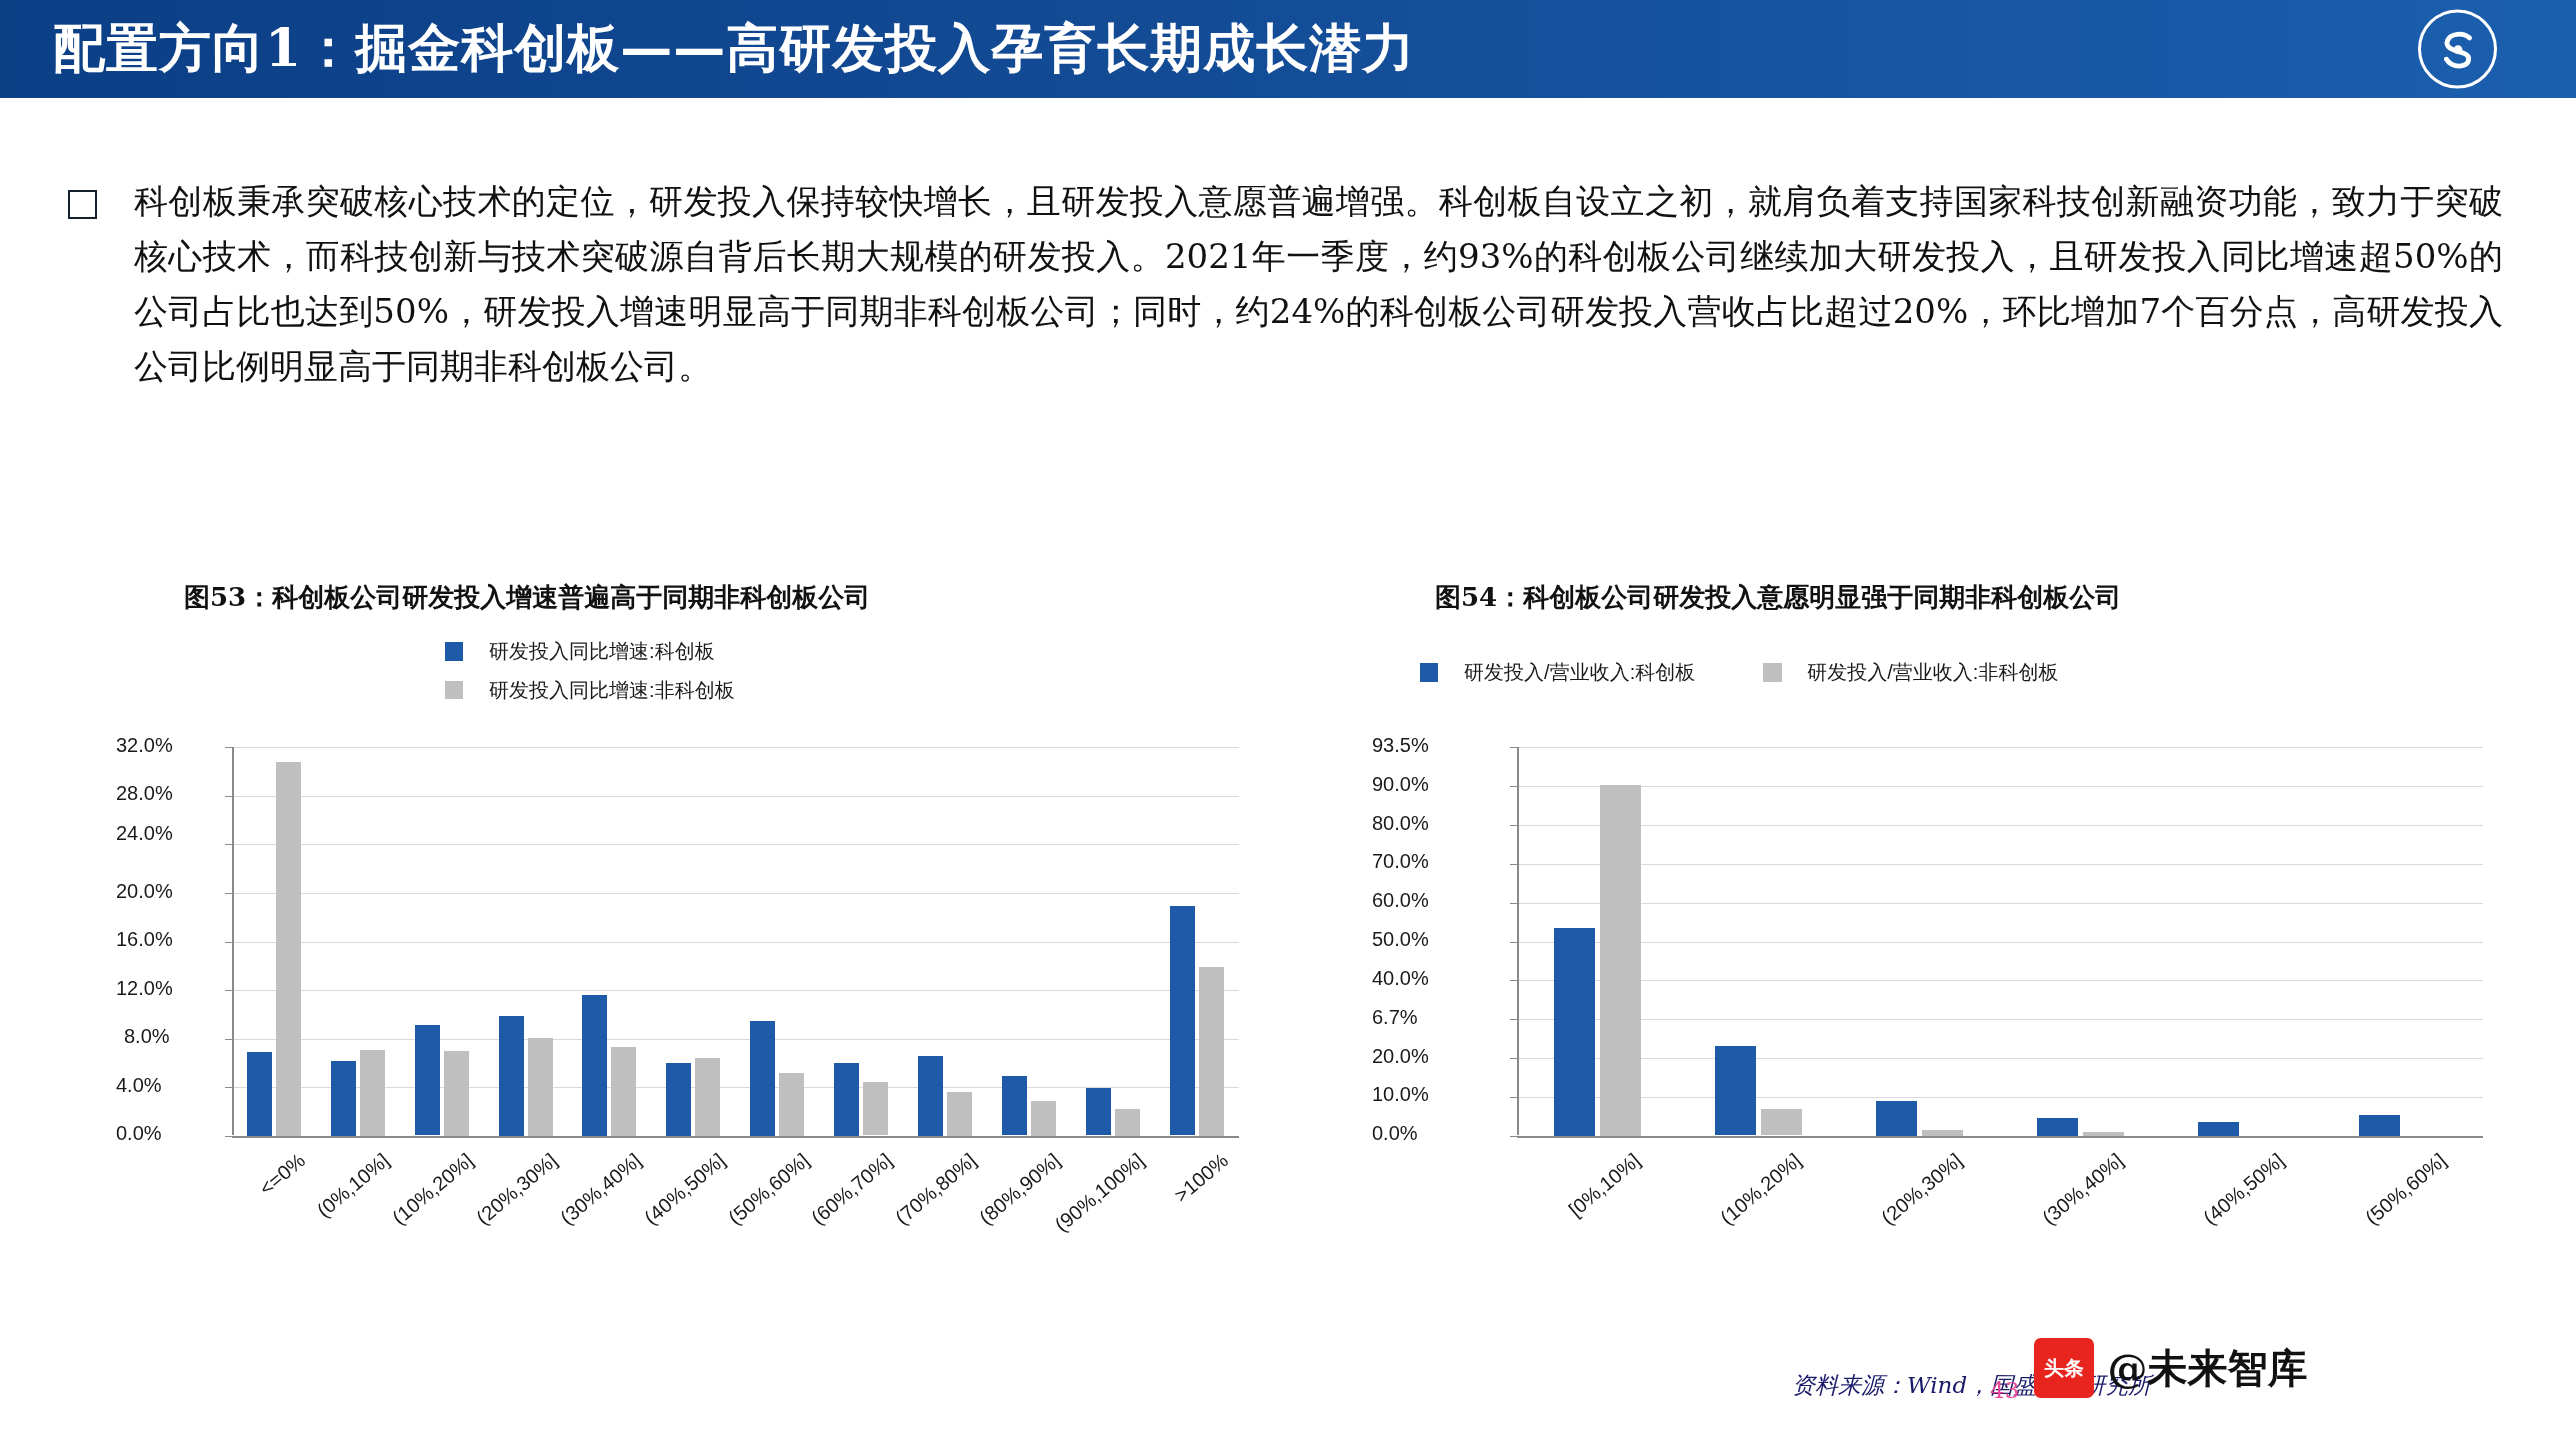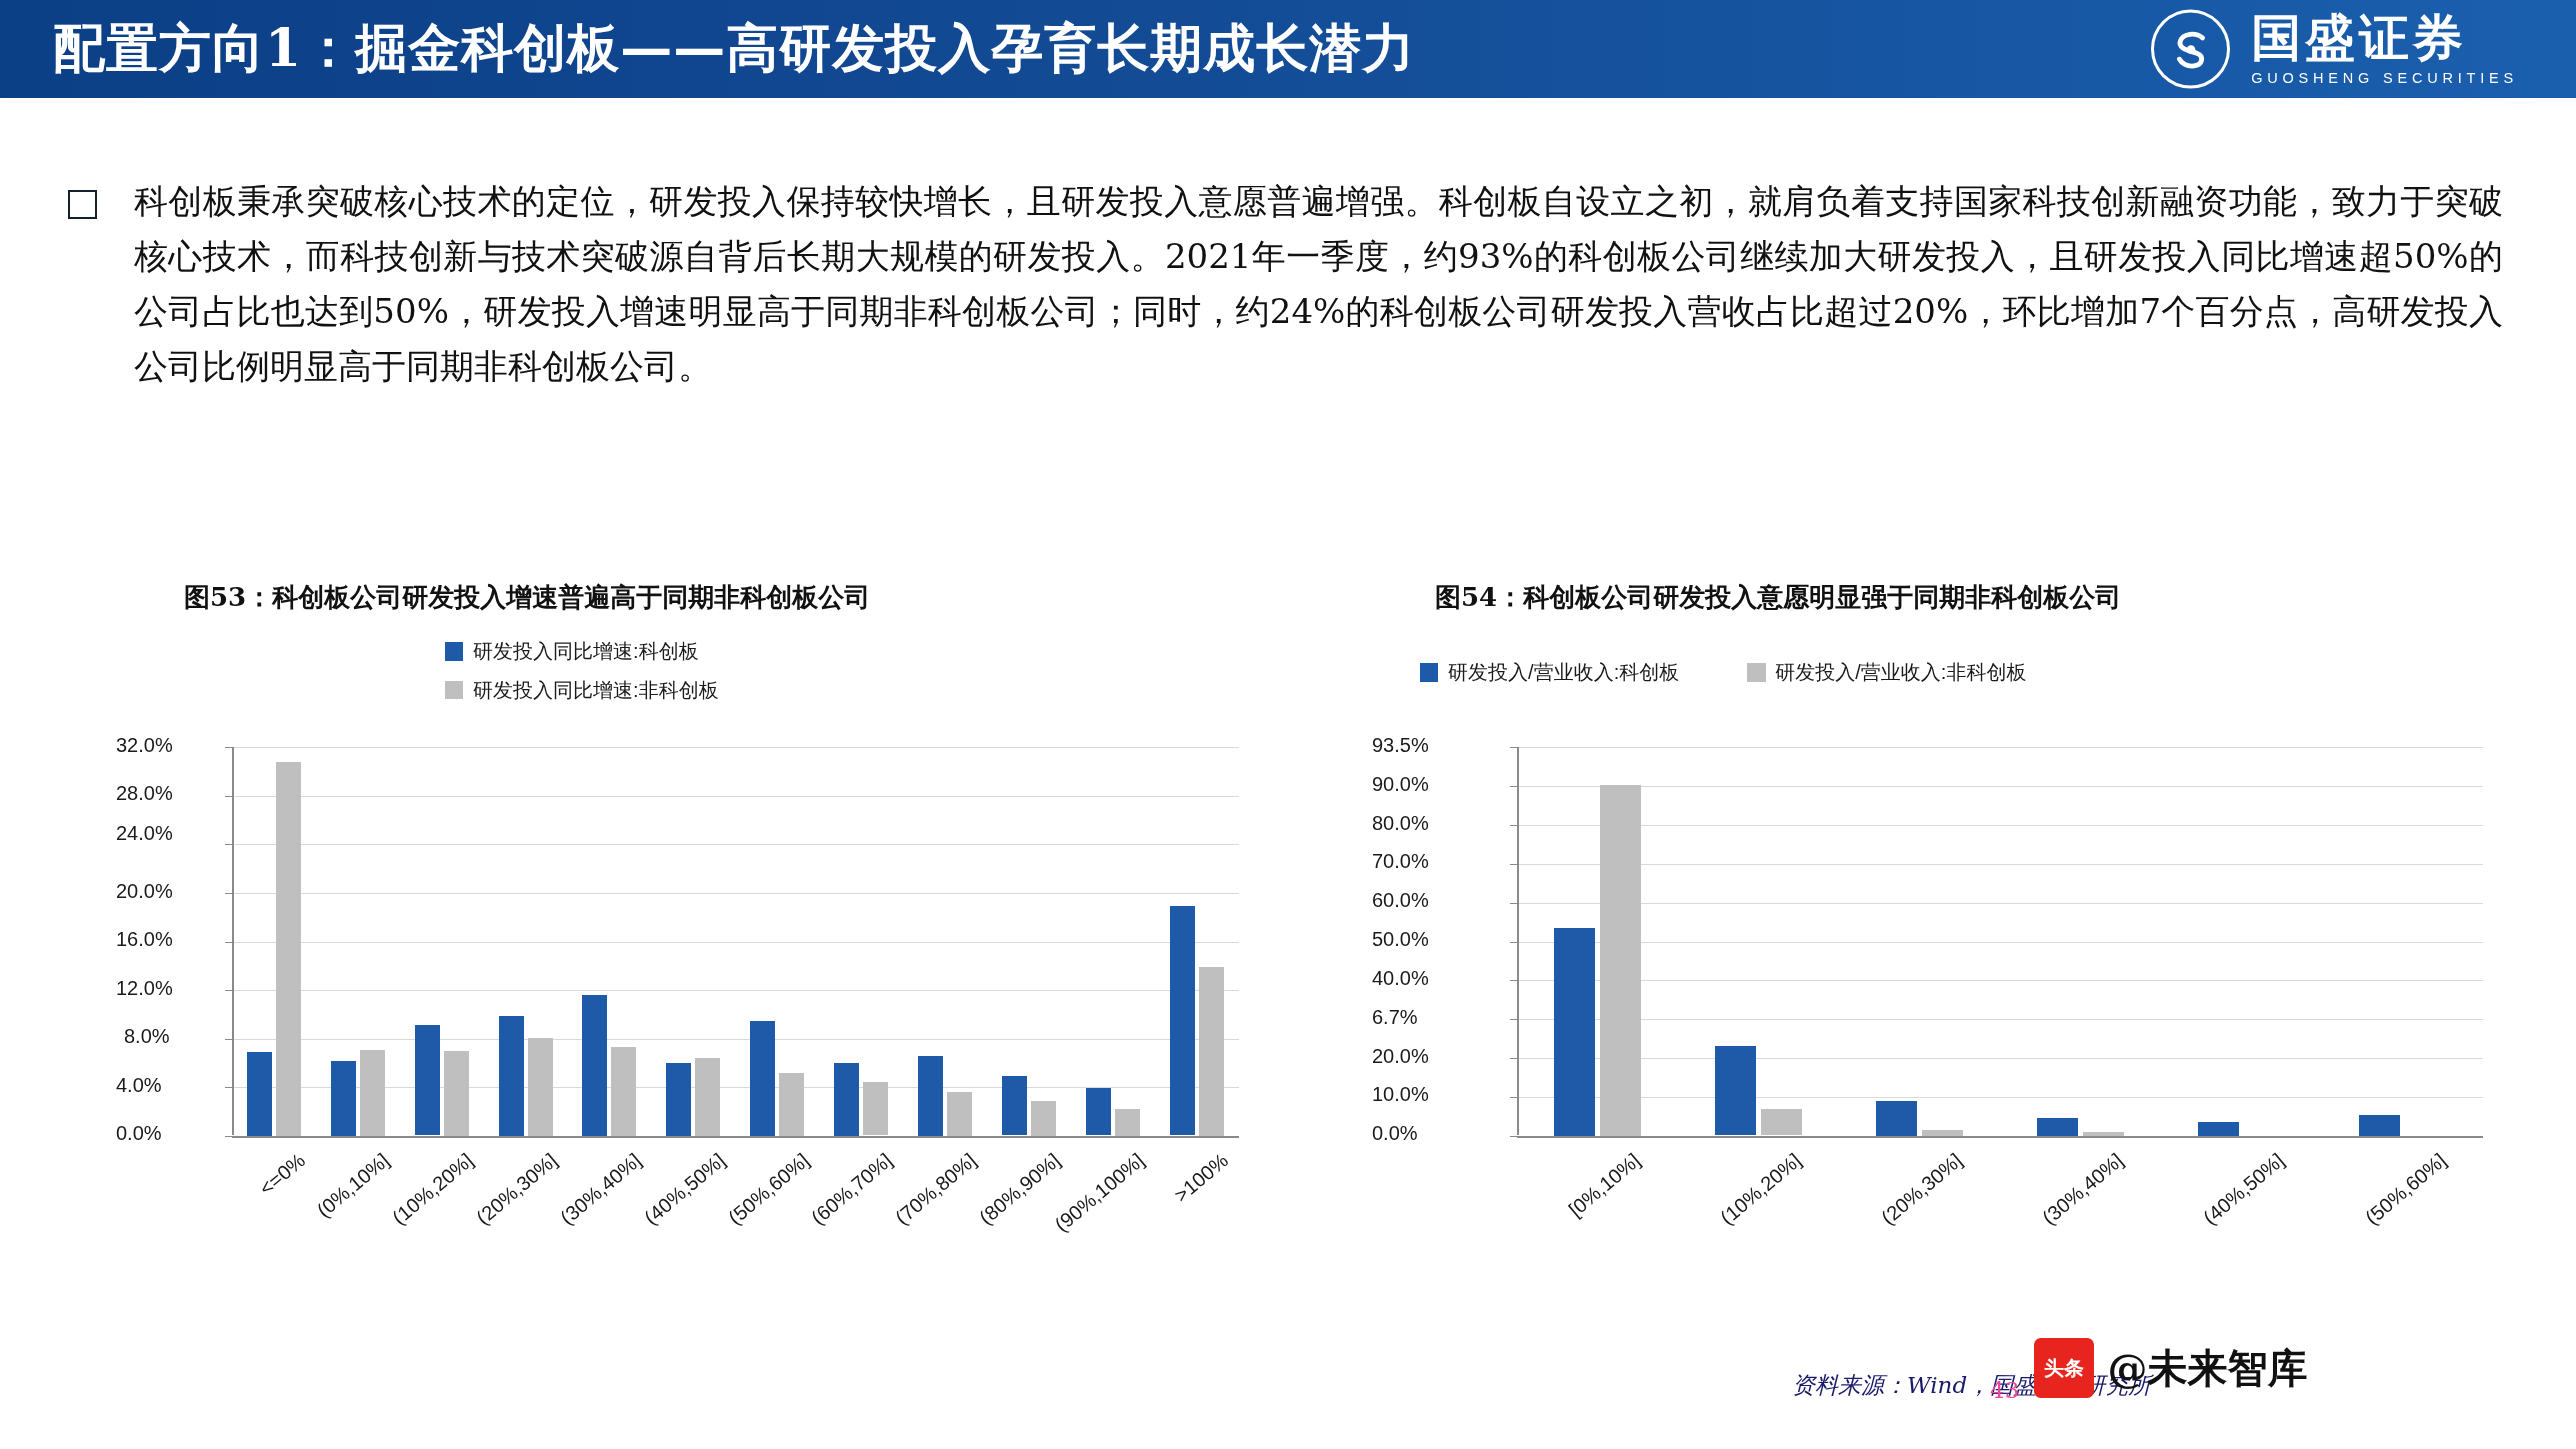--- a/index.html
+++ b/index.html
@@ -83,21 +83,21 @@
 
   .panel { position:absolute; }
   #panel53 { left:116px; top:638px; width:1150px; height:696px; }
   #panel54 { left:1372px; top:638px; width:1150px; height:696px; }
 
   .legend {
     position:absolute; display:flex; align-items:flex-start;
     font-family:"Liberation Sans", sans-serif; font-size:20px; color:#1a1a1a;
   }
   .legend-col { display:flex; flex-direction:column; gap:11.6px; }
-  .legend-item { display:flex; align-items:center; white-space:nowrap; }
+  .legend-item { display:flex; align-items:center; white-space:nowrap;gap:16px; }
   .legend-swatch { width:18.4px; height:18.4px; margin-right:9.7px; flex:0 0 auto; }
   .legend-row { display:flex; gap:68px; }
 
   
   .plot { position:absolute; }
   .axis-label {
     position:absolute;
     font-family:"Liberation Sans", sans-serif;
     font-size:20px;
     color:#1a1a1a;
@@ -148,24 +148,20 @@
 <body>
 
 <div class="header">
   <div class="header-title">配置方向1：掘金科创板——高研发投入孕育长期成长潜力</div>
   <div class="header-logo">
     <div class="logo-mark">
       <svg width="54" height="54" viewBox="0 0 56 56">
         <path d="M40 16 C33 10, 20 11, 17 19 C14 27, 26 29, 34 32 C42 35, 40 44, 31 45 C24 46, 18 42, 16 38" fill="none" stroke="#ffffff" stroke-width="5" stroke-linecap="round"></path>
         <circle cx="28" cy="28" r="4.5" fill="#ffffff"></circle>
       </svg>
-    </div>
-    <div class="logo-text">
-      <div class="logo-cn">国盛证券</div>
-      <div class="logo-en">GUOSHENG SECURITIES</div>
     </div>
   </div>
 </div>
 <div class="header-underline"></div>
 
 <div class="para-wrap">
   <div class="bullet-box"></div>
   <div class="para">科创板秉承突破核心技术的定位，研发投入保持较快增长，且研发投入意愿普遍增强。科创板自设立之初，就肩负着支持国家科技创新融资功能，致力于突破核心技术，而科技创新与技术突破源自背后长期大规模的研发投入。2021年一季度，约93%的科创板公司继续加大研发投入，且研发投入同比增速超50%的公司占比也达到50%，研发投入增速明显高于同期非科创板公司；同时，约24%的科创板公司研发投入营收占比超过20%，环比增加7个百分点，高研发投入公司比例明显高于同期非科创板公司。</div>
 </div>
 

